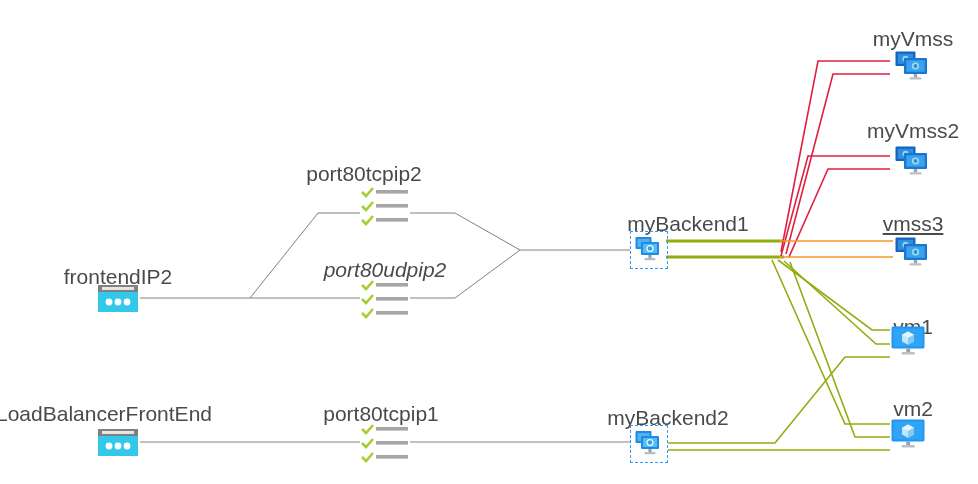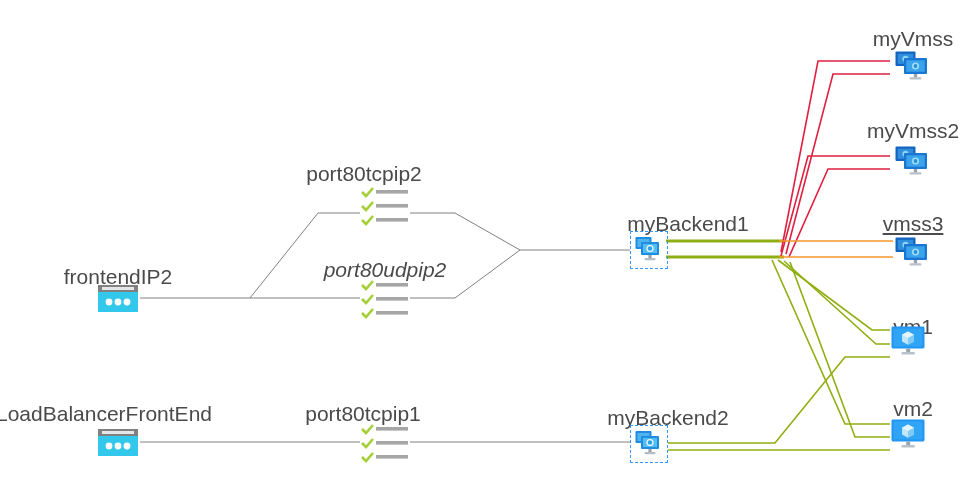--- a/index.html
+++ b/index.html
@@ -150,21 +150,21 @@
         <rect x="16" y="5" width="32" height="3.6" fill="#a6a6a6"></rect>
         <path d="M 2 21 L 6 25 L 13 17" fill="none" stroke="#a4cf36" stroke-width="2.6"></path>
         <rect x="16" y="19" width="32" height="3.6" fill="#a6a6a6"></rect>
         <path d="M 2 35 L 6 39 L 13 31" fill="none" stroke="#a4cf36" stroke-width="2.6"></path>
         <rect x="16" y="33" width="32" height="3.6" fill="#a6a6a6"></rect>
       </svg>
     </div>
   </div>
 
   <div class="node" style="left:0; top:0;">
-    <div class="node-label label-center" style="left:363px; top:403px;">port80tcpip1</div>
+    <div class="node-label label-center" style="left:381px; top:403px;">port80tcpip1</div>
     <div class="icon-box" style="left:360px; top:422px; width:50px; height:42px;">
       <svg width="50" height="42" viewBox="0 0 50 42" xmlns="http://www.w3.org/2000/svg">
         <path d="M 2 7 L 6 11 L 13 3" fill="none" stroke="#a4cf36" stroke-width="2.6"></path>
         <rect x="16" y="5" width="32" height="3.6" fill="#a6a6a6"></rect>
         <path d="M 2 21 L 6 25 L 13 17" fill="none" stroke="#a4cf36" stroke-width="2.6"></path>
         <rect x="16" y="19" width="32" height="3.6" fill="#a6a6a6"></rect>
         <path d="M 2 35 L 6 39 L 13 31" fill="none" stroke="#a4cf36" stroke-width="2.6"></path>
         <rect x="16" y="33" width="32" height="3.6" fill="#a6a6a6"></rect>
       </svg>
     </div>

